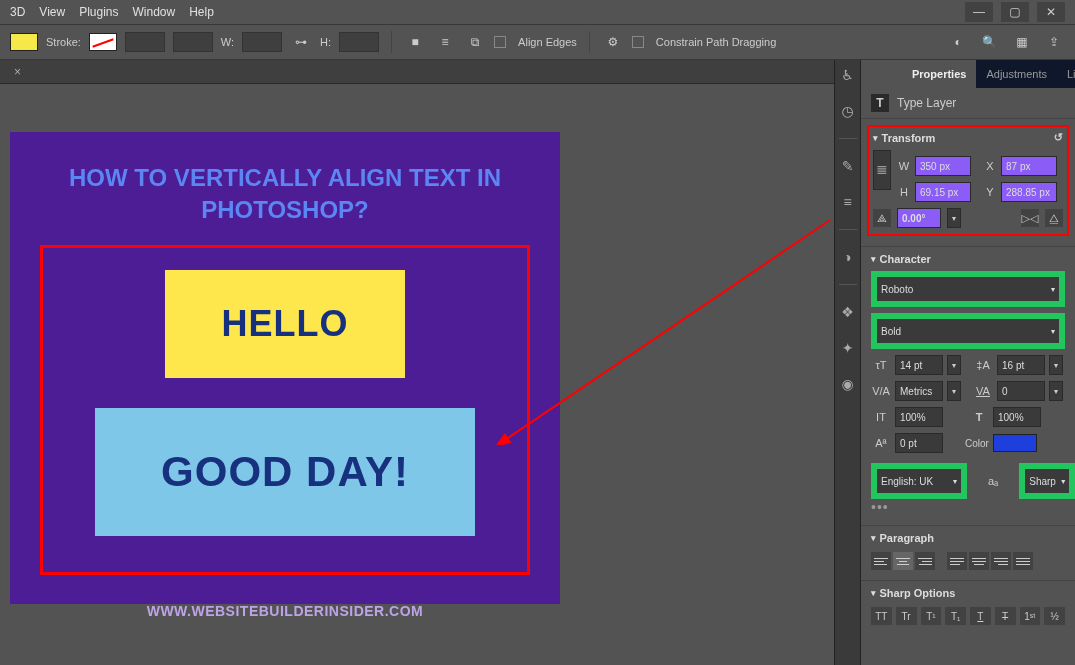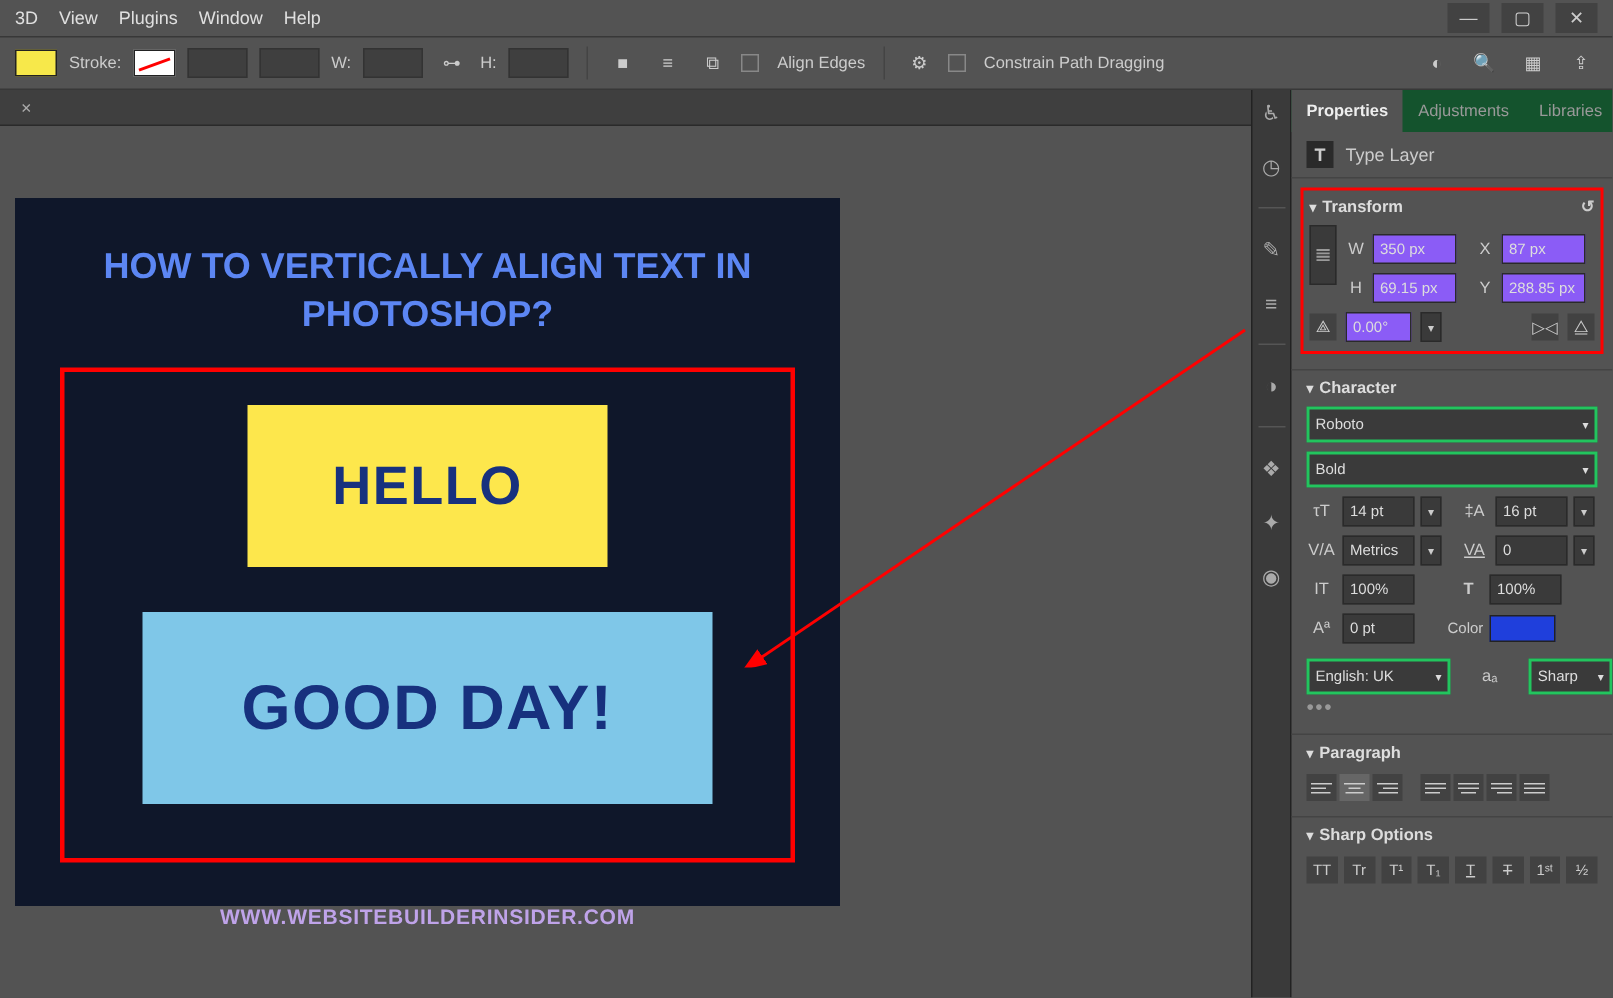--- a/index.html
+++ b/index.html
@@ -20,35 +20,35 @@
 .options-bar .opt-icon { width:22px; height:22px; display:flex; align-items:center; justify-content:center; color:#ccc; }
 .options-bar .checkbox { width:12px; height:12px; border:1px solid #888; display:inline-block; margin-right:4px; }
 .options-bar .right-group { margin-left:auto; display:flex; gap:10px; align-items:center; }
 
 .main-area { display:flex; height:calc(665px - 24px - 36px); }
 
 .canvas-col { flex:1; background:#535353; position:relative; }
 .doc-tab { height:24px; background:#3f3f3f; border-bottom:1px solid #2a2a2a; display:flex; align-items:center; padding-left:8px; }
 .doc-tab .tab-close { color:#aaa; font-size:12px; padding:0 6px; }
 
-.canvas { position:absolute; top:72px; left:10px; width:550px; height:472px; background:#0f172a; }
+.canvas { position:absolute; top:72px; left:10px; width:550px; height:472px; background:#4c1d95; }
 .canvas .title-text { text-align:center; color:#5c86f3; font-weight:700; font-size:24px; padding:30px 40px 18px; line-height:1.35; }
 .canvas .red-frame { border:3px solid #ff0000; margin:0 30px; height:330px; padding:10px; }
 .canvas .yellow-box { background:#fde74c; width:240px; height:108px; margin:12px auto 30px; display:flex; align-items:center; justify-content:center; color:#17317e; font-weight:800; font-size:36px; letter-spacing:1px; }
 .canvas .blue-box { background:#7fc7e8; width:380px; height:128px; margin:0 auto; display:flex; align-items:center; justify-content:center; color:#17317e; font-weight:800; font-size:42px; letter-spacing:1px; }
 .canvas .footer-link { text-align:center; color:#bfa3e9; font-weight:600; font-size:14px; margin-top:28px; letter-spacing:0.5px; }
 
 .arrow-line { position:absolute; top:155px; left:495px; width:340px; height:230px; pointer-events:none; }
 
 .right-rail { width:26px; background:#3a3a3a; border-left:1px solid #222; display:flex; flex-direction:column; align-items:center; padding-top:6px; gap:18px; }
 .right-rail .rail-icon { width:18px; height:18px; color:#aaa; display:flex; align-items:center; justify-content:center; font-size:14px; }
 .right-rail .rail-sep { height:1px; width:18px; background:#555; }
 
 .panels { width:215px; background:#535353; display:flex; flex-direction:column; border-left:1px solid #222; }
-.panel-tabs { height:28px; display:flex; align-items:flex-start; background:#14532d; }
+.panel-tabs { height:28px; display:flex; align-items:flex-start; background:#0f172a;margin-left:41px; }
 .panel-tabs .tab { padding:0 10px; height:100%; display:flex; align-items:center; font-size:11px; color:#999; }
 .panel-tabs .tab.active { background:#535353; color:#eee; font-weight:600; }
 
 .type-layer { display:flex; align-items:center; gap:8px; padding:6px 10px; border-bottom:1px solid #444; }
 .type-layer .t-icon { width:18px; height:18px; background:#2a2a2a; color:#ccc; display:flex; align-items:center; justify-content:center; font-weight:700; font-size:12px; }
 
 .section { padding:6px 10px 10px; border-bottom:1px solid #444; }
 .section-header { display:flex; align-items:center; font-size:11px; color:#ddd; font-weight:600; cursor:default; }
 .section-header .chev { margin-right:4px; font-size:9px; }
 .section-header .reset { margin-left:auto; color:#ccc; }
@@ -56,21 +56,21 @@
 .transform-box { border:2px solid #ff0000; margin:0 -4px; padding:4px 4px 6px; }
 .trow { display:flex; align-items:center; gap:4px; margin-top:6px; }
 .tlabel { width:14px; text-align:center; color:#ccc; font-size:11px; }
 .tinput { width:56px; height:20px; background:#8b5cf6; border:1px solid #2a2a2a; color:#ddd; font-size:10px; padding:0 4px; }
 .link-icon { width:18px; height:40px; background:#3a3a3a; border:1px solid #2a2a2a; display:flex; align-items:center; justify-content:center; color:#999; align-self:stretch; margin-right:2px; }
 .angle-row { display:flex; align-items:center; gap:6px; margin-top:6px; }
 .mini-ico { width:18px; height:18px; display:flex; align-items:center; justify-content:center; color:#ccc; font-size:11px; background:#424242; }
 .dd { width:14px; height:20px; background:#3a3a3a; border:1px solid #2a2a2a; display:flex; align-items:center; justify-content:center; font-size:8px; color:#ccc; }
 
 .char-row { display:flex; align-items:center; gap:4px; margin-top:6px; }
-.char-select { flex:1; height:24px; background:#3a3a3a; border:2px solid #22c55e; color:#ddd; font-size:10px; padding:0 4px; display:flex; align-items:center; justify-content:space-between; }
+.char-select { flex:1; height:36px; background:#3a3a3a; border:6px solid #22c55e; color:#ddd; font-size:10px; padding:0 4px; display:flex; align-items:center; justify-content:space-between; }
 .char-select .arrow { font-size:8px; }
 .char-input { width:48px; height:20px; background:#3a3a3a; border:1px solid #2a2a2a; color:#ddd; font-size:10px; padding:0 4px; }
 .ico-lbl { width:20px; height:18px; display:flex; align-items:center; justify-content:center; color:#ccc; font-size:11px; position:relative; }
 .color-sw { width:44px; height:18px; background:#1f3fdc; border:1px solid #222; }
 
 .lang-row { display:flex; gap:21px; margin-top:10px; align-items:center; }
 .dots { margin-left:auto; color:#999; font-size:14px; letter-spacing:1px; padding-right:4px; }
 
 .para-row { display:flex; gap:2px; margin-top:8px; }
 .para-btn { width:20px; height:18px; background:#424242; display:flex; flex-direction:column; justify-content:center; gap:2px; padding:3px; }
@@ -194,21 +194,21 @@
             <div class="trow">
               <span class="tlabel">H</span>
               <input class="tinput" value="69.15 px" style="">
               <span class="tlabel" style="margin-left:8px">Y</span>
               <input class="tinput" value="288.85 px" style="">
             </div>
           </div>
         </div>
         <div class="angle-row">
           <div class="mini-ico">⟁</div>
-          <input class="tinput" style="width: 44px;" value="0.00°">
+          <input class="tinput" style="width: 44px; font-weight: bold;" value="0.00°">
           <div class="dd">▾</div>
           <div style="flex:1"></div>
           <div class="mini-ico">▷◁</div>
           <div class="mini-ico">⧋</div>
         </div>
       </div>
     </div>
 
     <div class="section">
       <div class="section-header">

